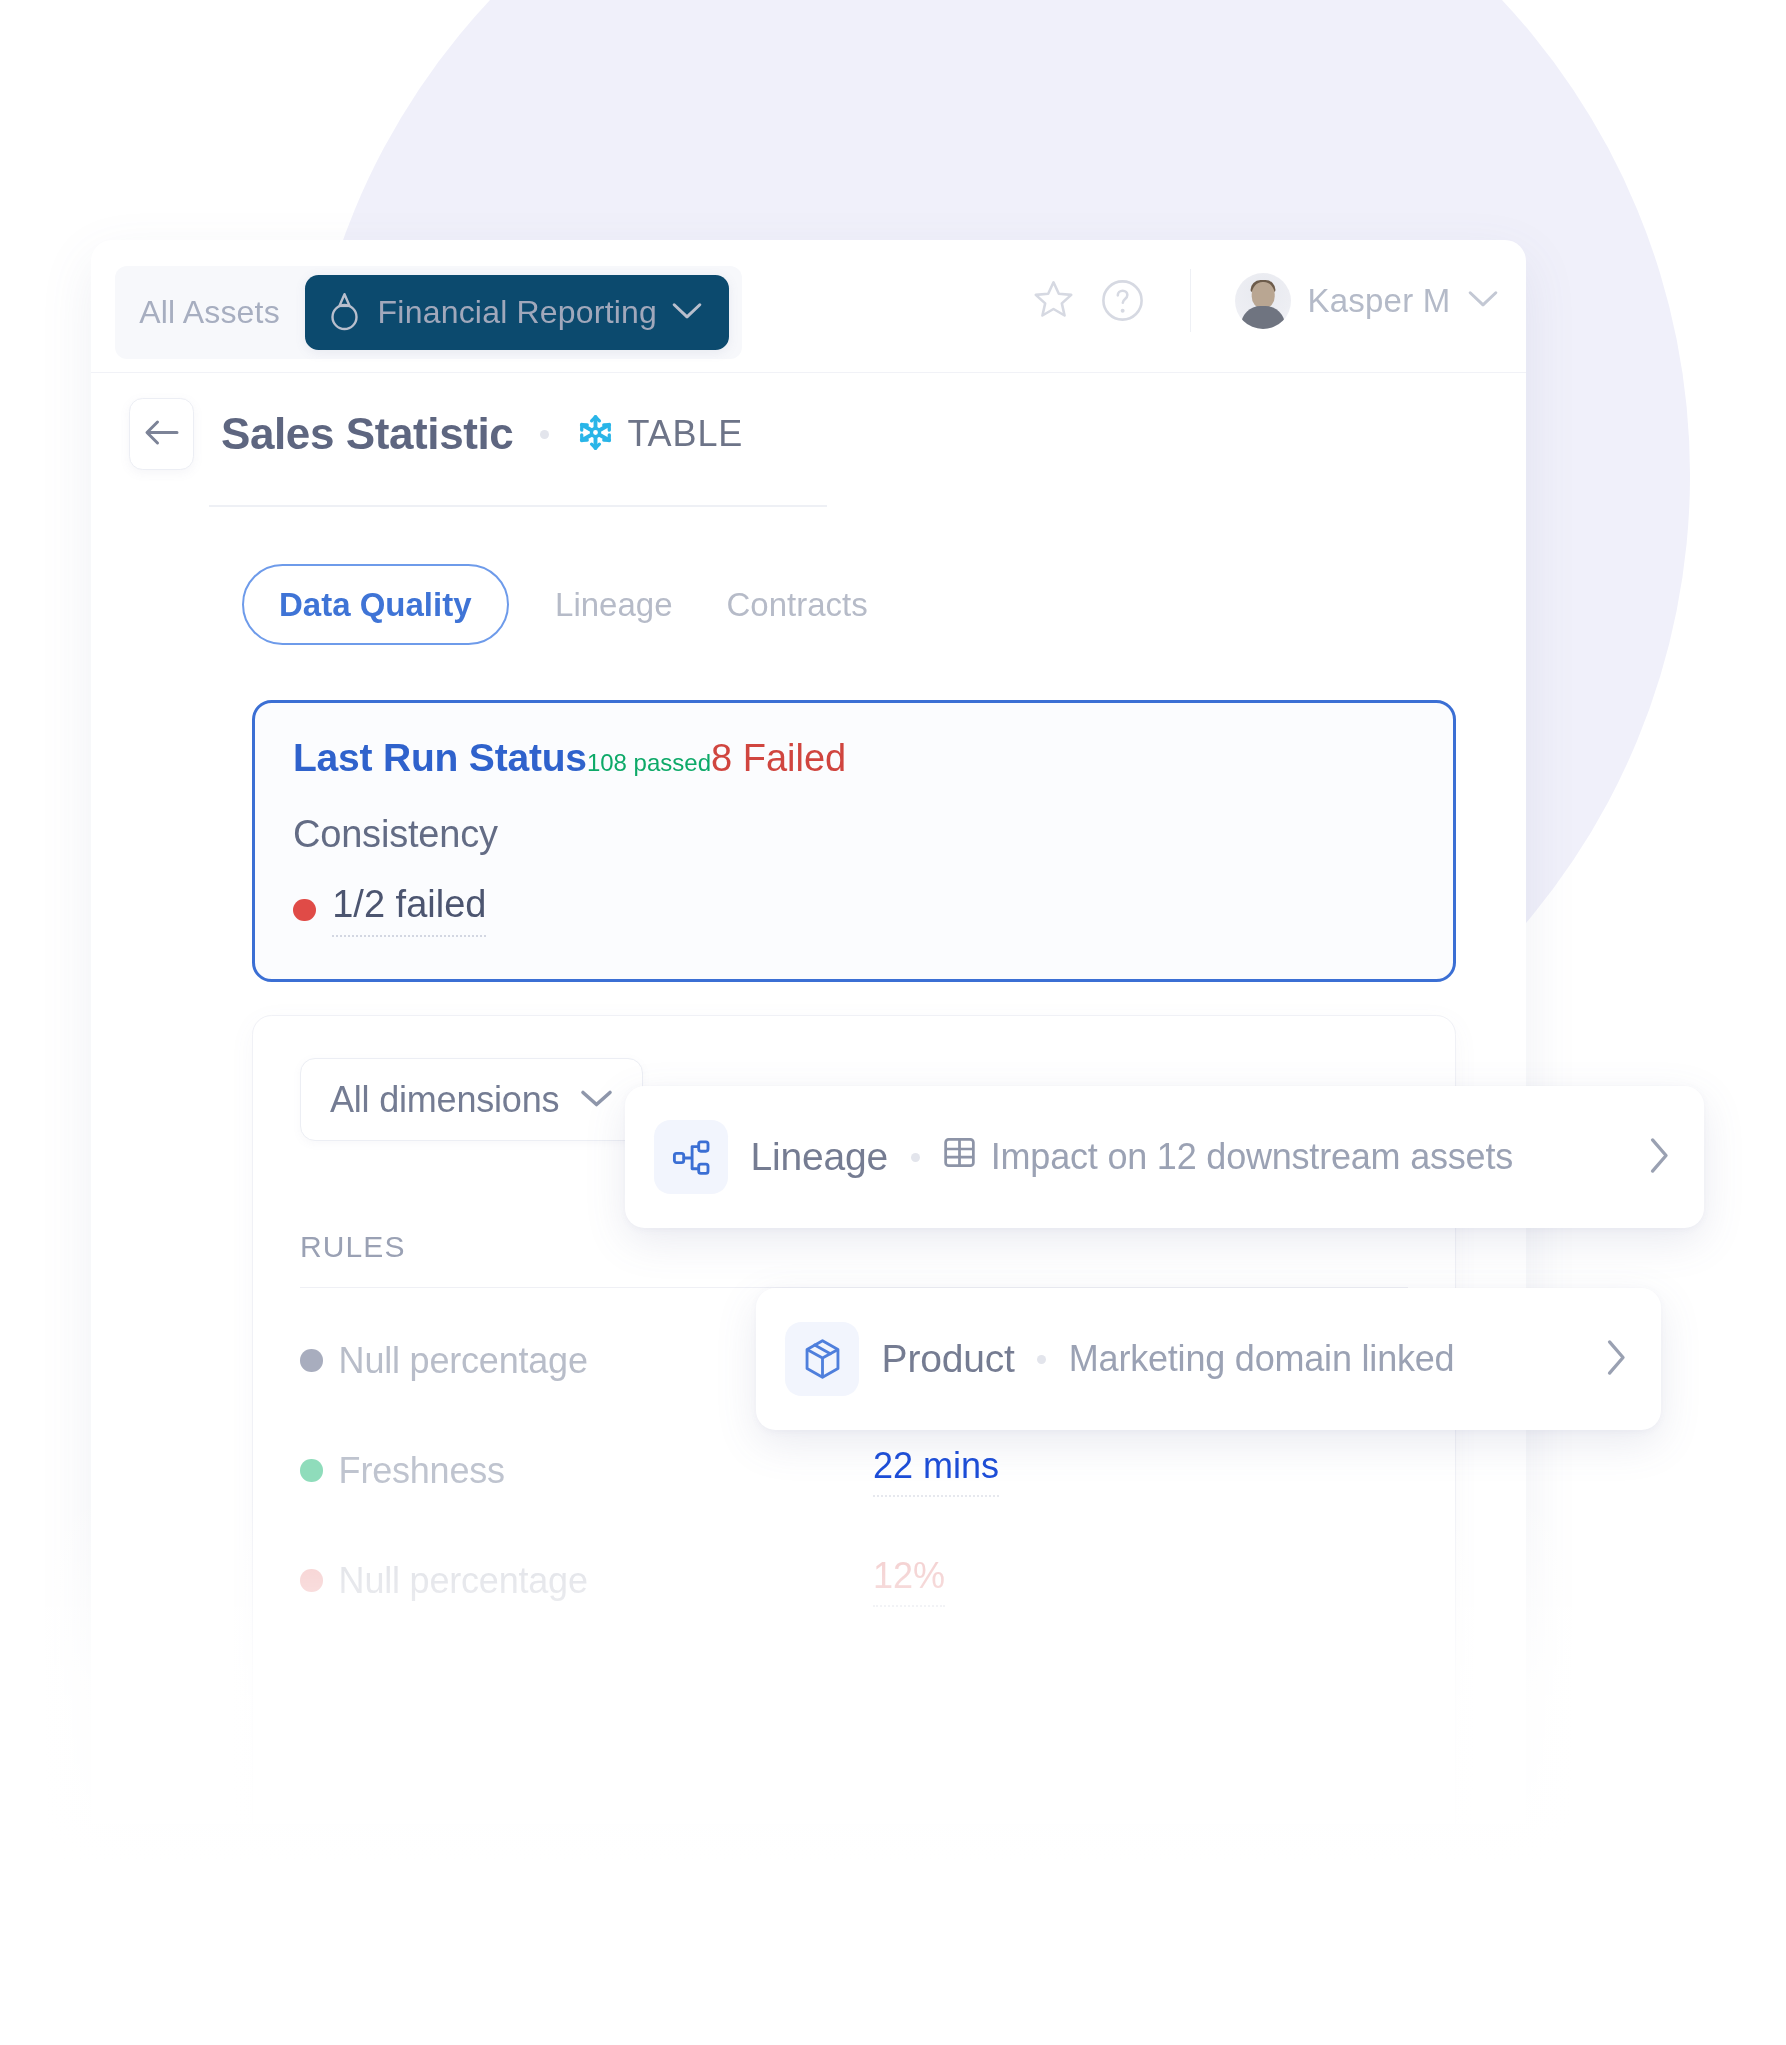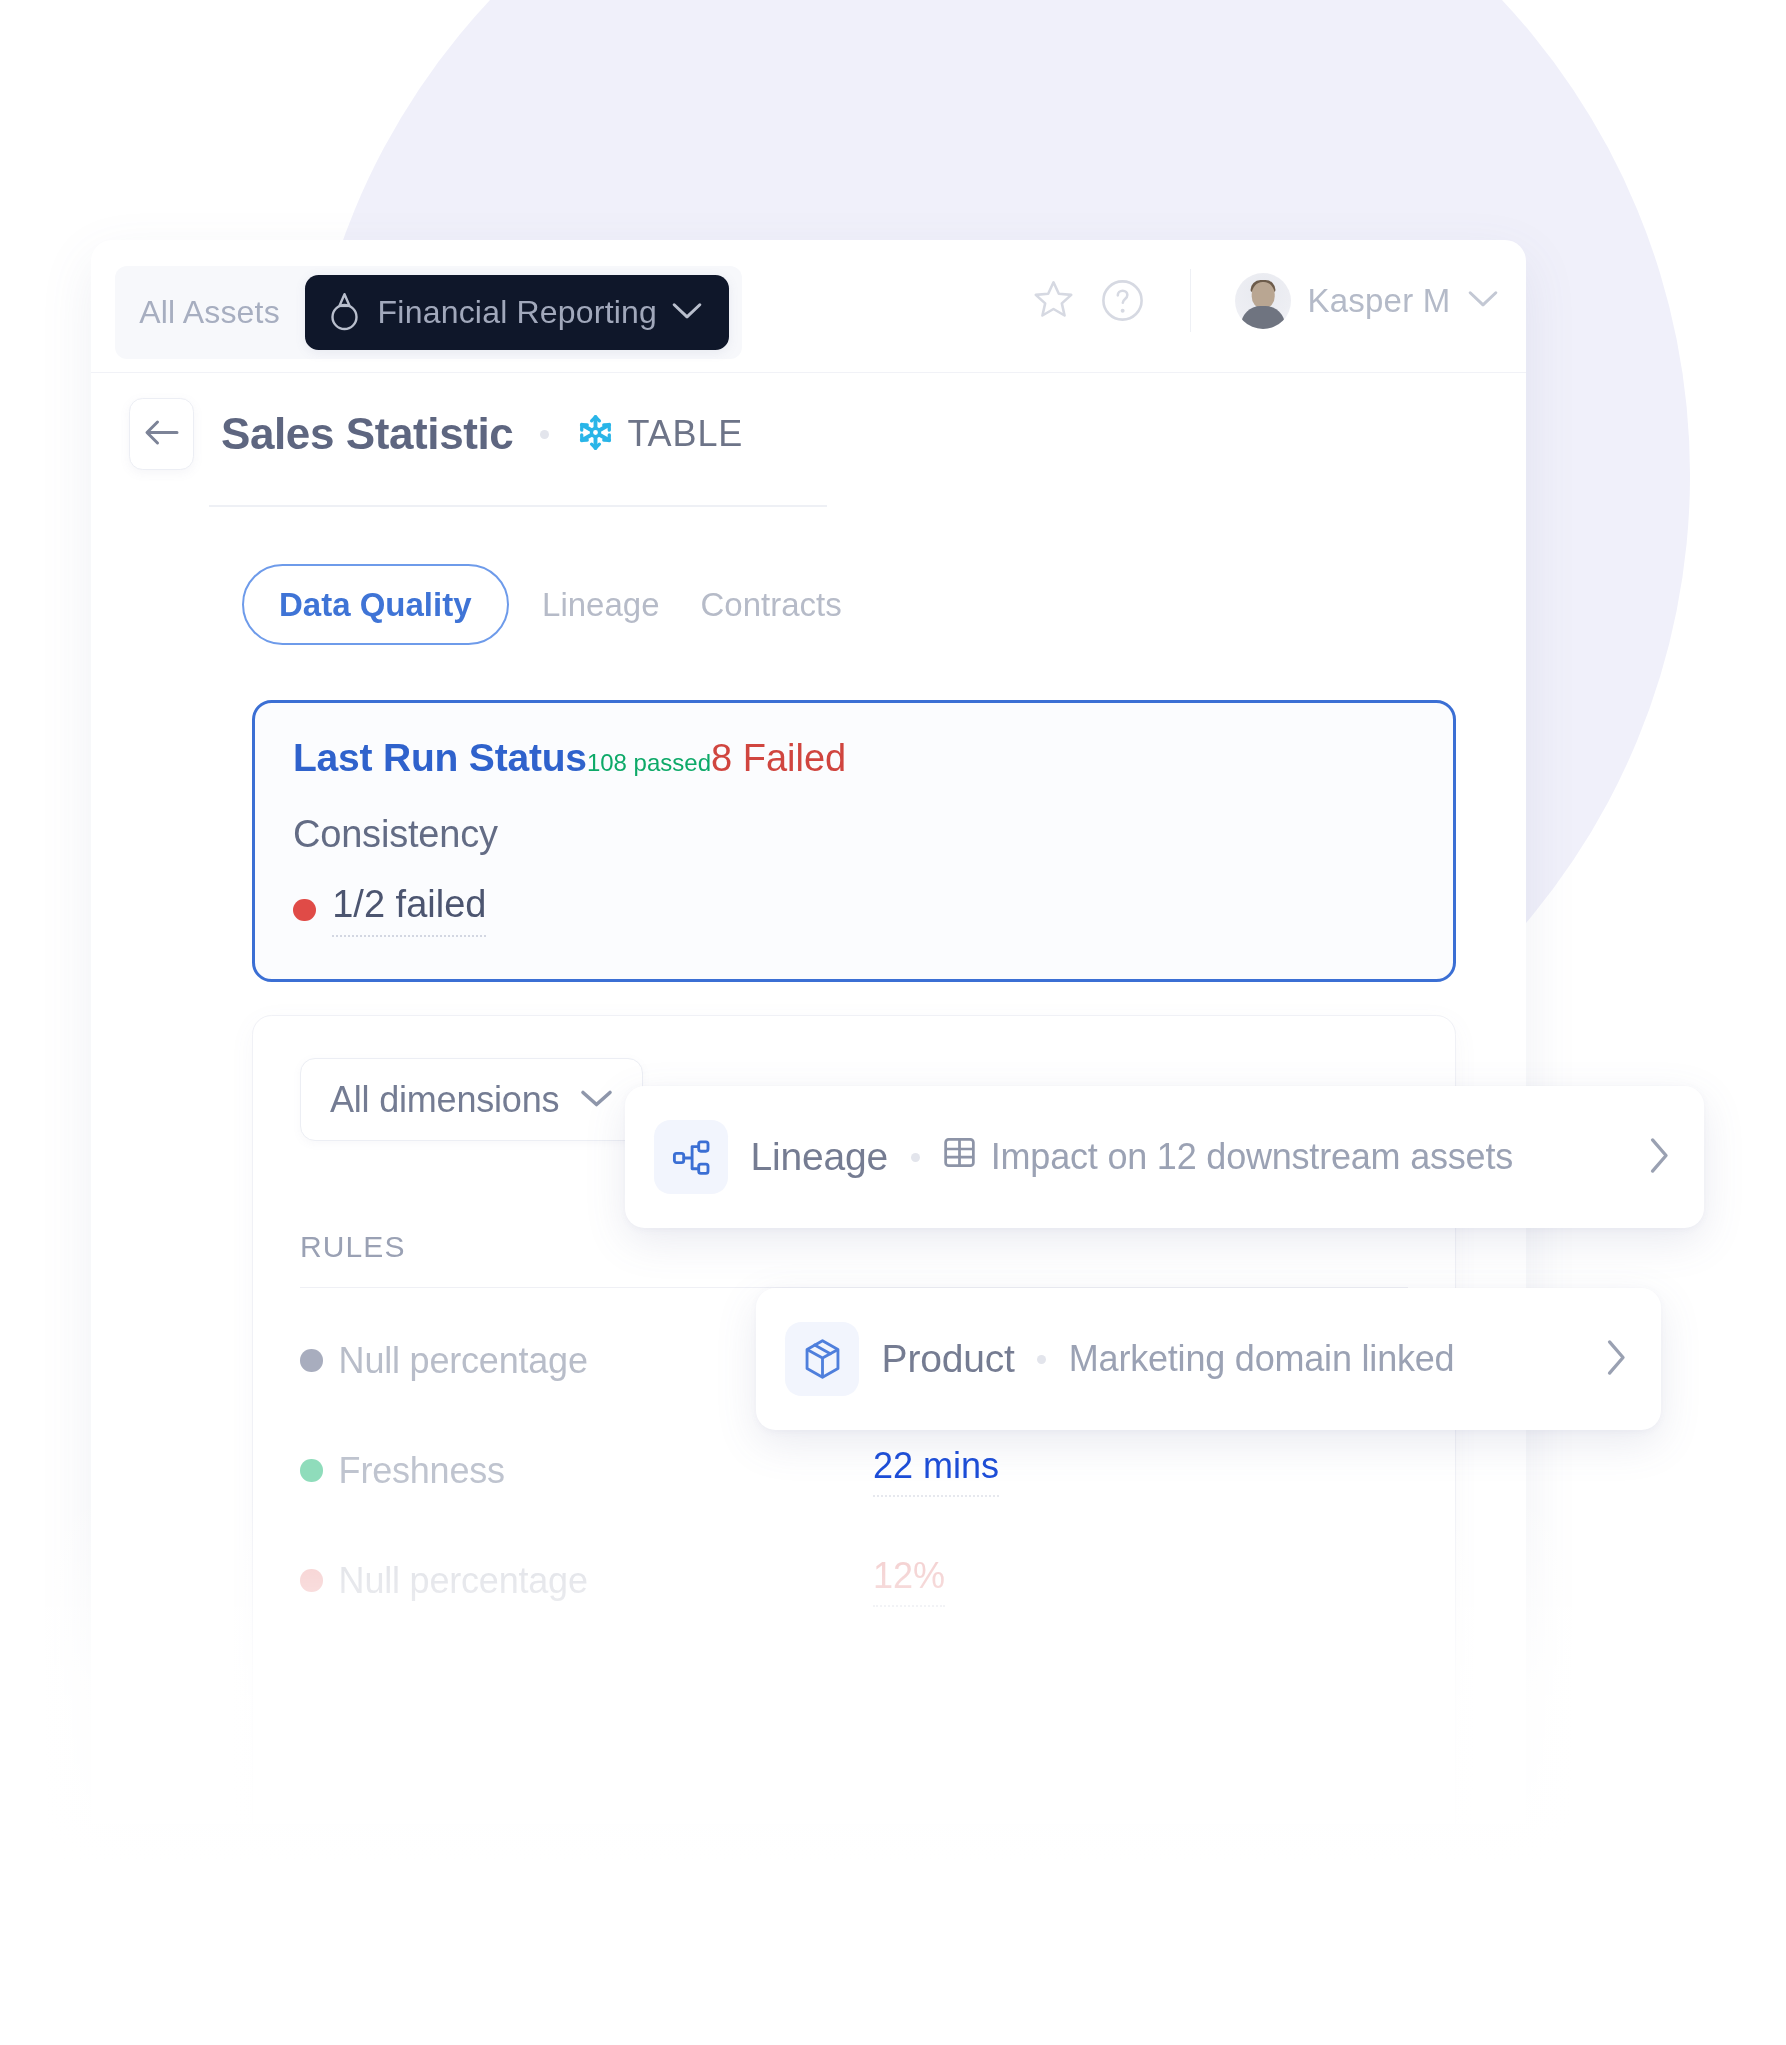--- a/index.html
+++ b/index.html
@@ -66,21 +66,21 @@
     font-size: 32px;
     color: #a7aec0;
     letter-spacing: 0.2px;
     padding: 7.5px 18px 7.5px 10.6px;
     white-space: nowrap;
   }
   .crumb-pill {
     display: flex;
     align-items: center;
     gap: 13.6px;
-    background: #0f172a;
+    background: #0c4a6e;
     border-radius: 13.6px;
     padding: 15px 26px 15px 19.6px;
     box-shadow: 0 2.3px 10.6px rgba(110,115,160,0.10);
     white-space: nowrap;
   }
   .crumb-pill .label {
     font-size: 32px;
     color: #a1a8bb;
     letter-spacing: 0.2px;
   }
@@ -187,21 +187,21 @@
     background: #eef0f5;
   }
 
   
   .tabs {
     position: absolute;
     left: 151px;
     top: 324px;
     display: flex;
     align-items: center;
-    gap: 26px;
+    gap: 39px;
   }
   .tab {
     font-size: 33px;
     color: #b6bbc8;
     padding: 19.6px 7.5px;
     white-space: nowrap;
   }
   .tab.active {
     color: #3f74d6;
     font-weight: 700;

